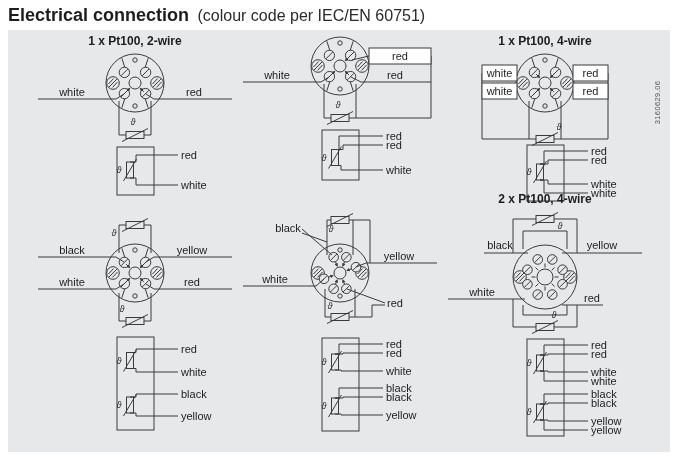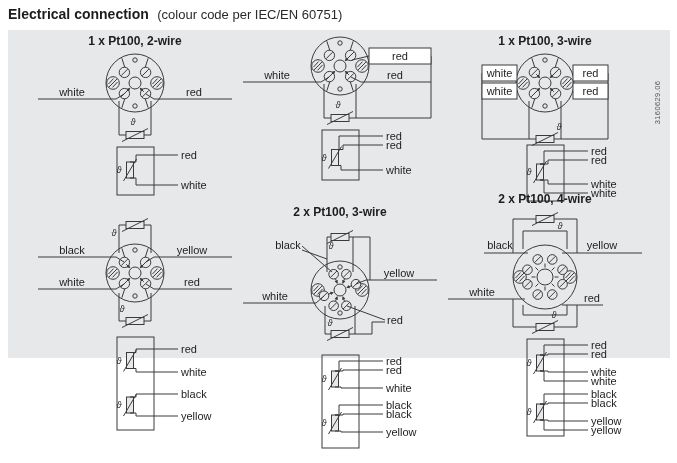--- a/index.html
+++ b/index.html
@@ -1,20 +1,20 @@
 <!DOCTYPE html>
 <html><head>
 <meta charset="utf-8">
 <style>
   html,body{margin:0;padding:0;background:#ffffff;}
   body{width:677px;height:463px;position:relative;font-family:"Liberation Sans",sans-serif;overflow:hidden;}
   .doc-title{position:absolute;left:8px;top:5px;white-space:nowrap;}
-  .doc-title .main{font-weight:bold;font-size:14px;color:#1d1d1f;}
-  .doc-title .sub{font-size:13px;color:#2a2a2c;margin-left:4px;}
-  .panel{position:absolute;left:8px;top:30px;width:662px;height:328px;background:#e7e8ea;}
+  .doc-title .main{font-weight:bold;font-size:18px;color:#1d1d1f;}
+  .doc-title .sub{font-size:16px;color:#2a2a2c;margin-left:4px;}
+  .panel{position:absolute;left:8px;top:30px;width:662px;height:422px;background:#e7e8ea;}
   .cell{position:absolute;width:210px;}
   .cell .heading{height:17px;text-align:center;font-weight:bold;font-size:12px;color:#1d1d1f;}
   .cell svg{display:block;}
   .side-code{position:absolute;left:614px;top:97px;width:88px;height:11px;text-align:center;
              transform:rotate(-90deg);font-size:7.5px;letter-spacing:.4px;color:#55565a;}
 </style>
 </head>
 <body>
 
 <div class="doc-title">
@@ -130,21 +130,21 @@
           <path d="M100,115.5 H104 V102 H148"></path>
           <path d="M100,115.5 H108 V111 H148"></path>
           <path d="M100,131.5 H106 V136 H148"></path>
           <text x="151" y="105.5" text-anchor="start" font-size="11" fill="#1d1d1f" stroke="none" font-style="normal">red</text>
           <text x="151" y="114.5" text-anchor="start" font-size="11" fill="#1d1d1f" stroke="none" font-style="normal">red</text>
           <text x="151" y="139.5" text-anchor="start" font-size="11" fill="#1d1d1f" stroke="none" font-style="normal">white</text>
         </g>
       </svg>
   </div>
   <div class="cell" style="left:432px;top:4px">
-    <div class="heading">1 x Pt100, 3-wire</div>
+    <div class="heading">1 x Pt100, 4-wire</div>
     <svg id="svg2" width="210" height="152">
         <g stroke="#3b3b3d" fill="none" stroke-width="1">
           <circle cx="105" cy="32" r="29" fill="#e7e8ea"></circle>
           <line x1="118.14520375800494" y1="7.277467399950048" x2="113.35623892592501" y2="22.041422239453286"></line>
           <line x1="91.85479624199506" y1="7.277467399950041" x2="96.64376107407499" y2="22.041422239453286"></line>
           <line x1="91.85479624199506" y1="56.72253260004996" x2="96.64376107407499" y2="41.95857776054672"></line>
           <line x1="118.14520375800493" y1="56.72253260004996" x2="113.35623892592501" y2="41.95857776054672"></line>
           <circle cx="83" cy="32" r="6.3" fill="#e7e8ea"></circle>
           <line x1="78.8" y1="36.2" x2="87.2" y2="27.8"></line>
           <line x1="78.5" y1="33" x2="83.5" y2="27.6"></line>
@@ -270,21 +270,20 @@
           <line x1="93.5" y1="211" x2="106.5" y2="189"></line>
           <text x="89" y="203" text-anchor="middle" font-size="9" fill="#1d1d1f" stroke="none" font-style="italic">ϑ</text>
           <path d="M100,192 H106 V189 H148"></path>
           <path d="M100,208 H106 V211 H148"></path>
           <text x="151" y="192.5" text-anchor="start" font-size="11" fill="#1d1d1f" stroke="none" font-style="normal">black</text>
           <text x="151" y="214.5" text-anchor="start" font-size="11" fill="#1d1d1f" stroke="none" font-style="normal">yellow</text>
         </g>
       </svg>
   </div>
   <div class="cell" style="left:227px;top:175px">
-    <div class="heading">2 x Pt100, 3-wire</div>
     <svg id="svg4" width="210" height="228">
         <g stroke="#3b3b3d" fill="none" stroke-width="1">
           <circle cx="105" cy="68" r="29" fill="#e7e8ea"></circle>
           <circle cx="83" cy="68" r="6.3" fill="#e7e8ea"></circle>
           <line x1="78.8" y1="72.2" x2="87.2" y2="63.8"></line>
           <line x1="78.5" y1="69" x2="83.5" y2="63.6"></line>
           <line x1="82.5" y1="72.4" x2="87.5" y2="67"></line>
           <circle cx="127" cy="68" r="6.3" fill="#e7e8ea"></circle>
           <line x1="122.8" y1="72.2" x2="131.2" y2="63.8"></line>
           <line x1="122.5" y1="69" x2="127.5" y2="63.6"></line>

